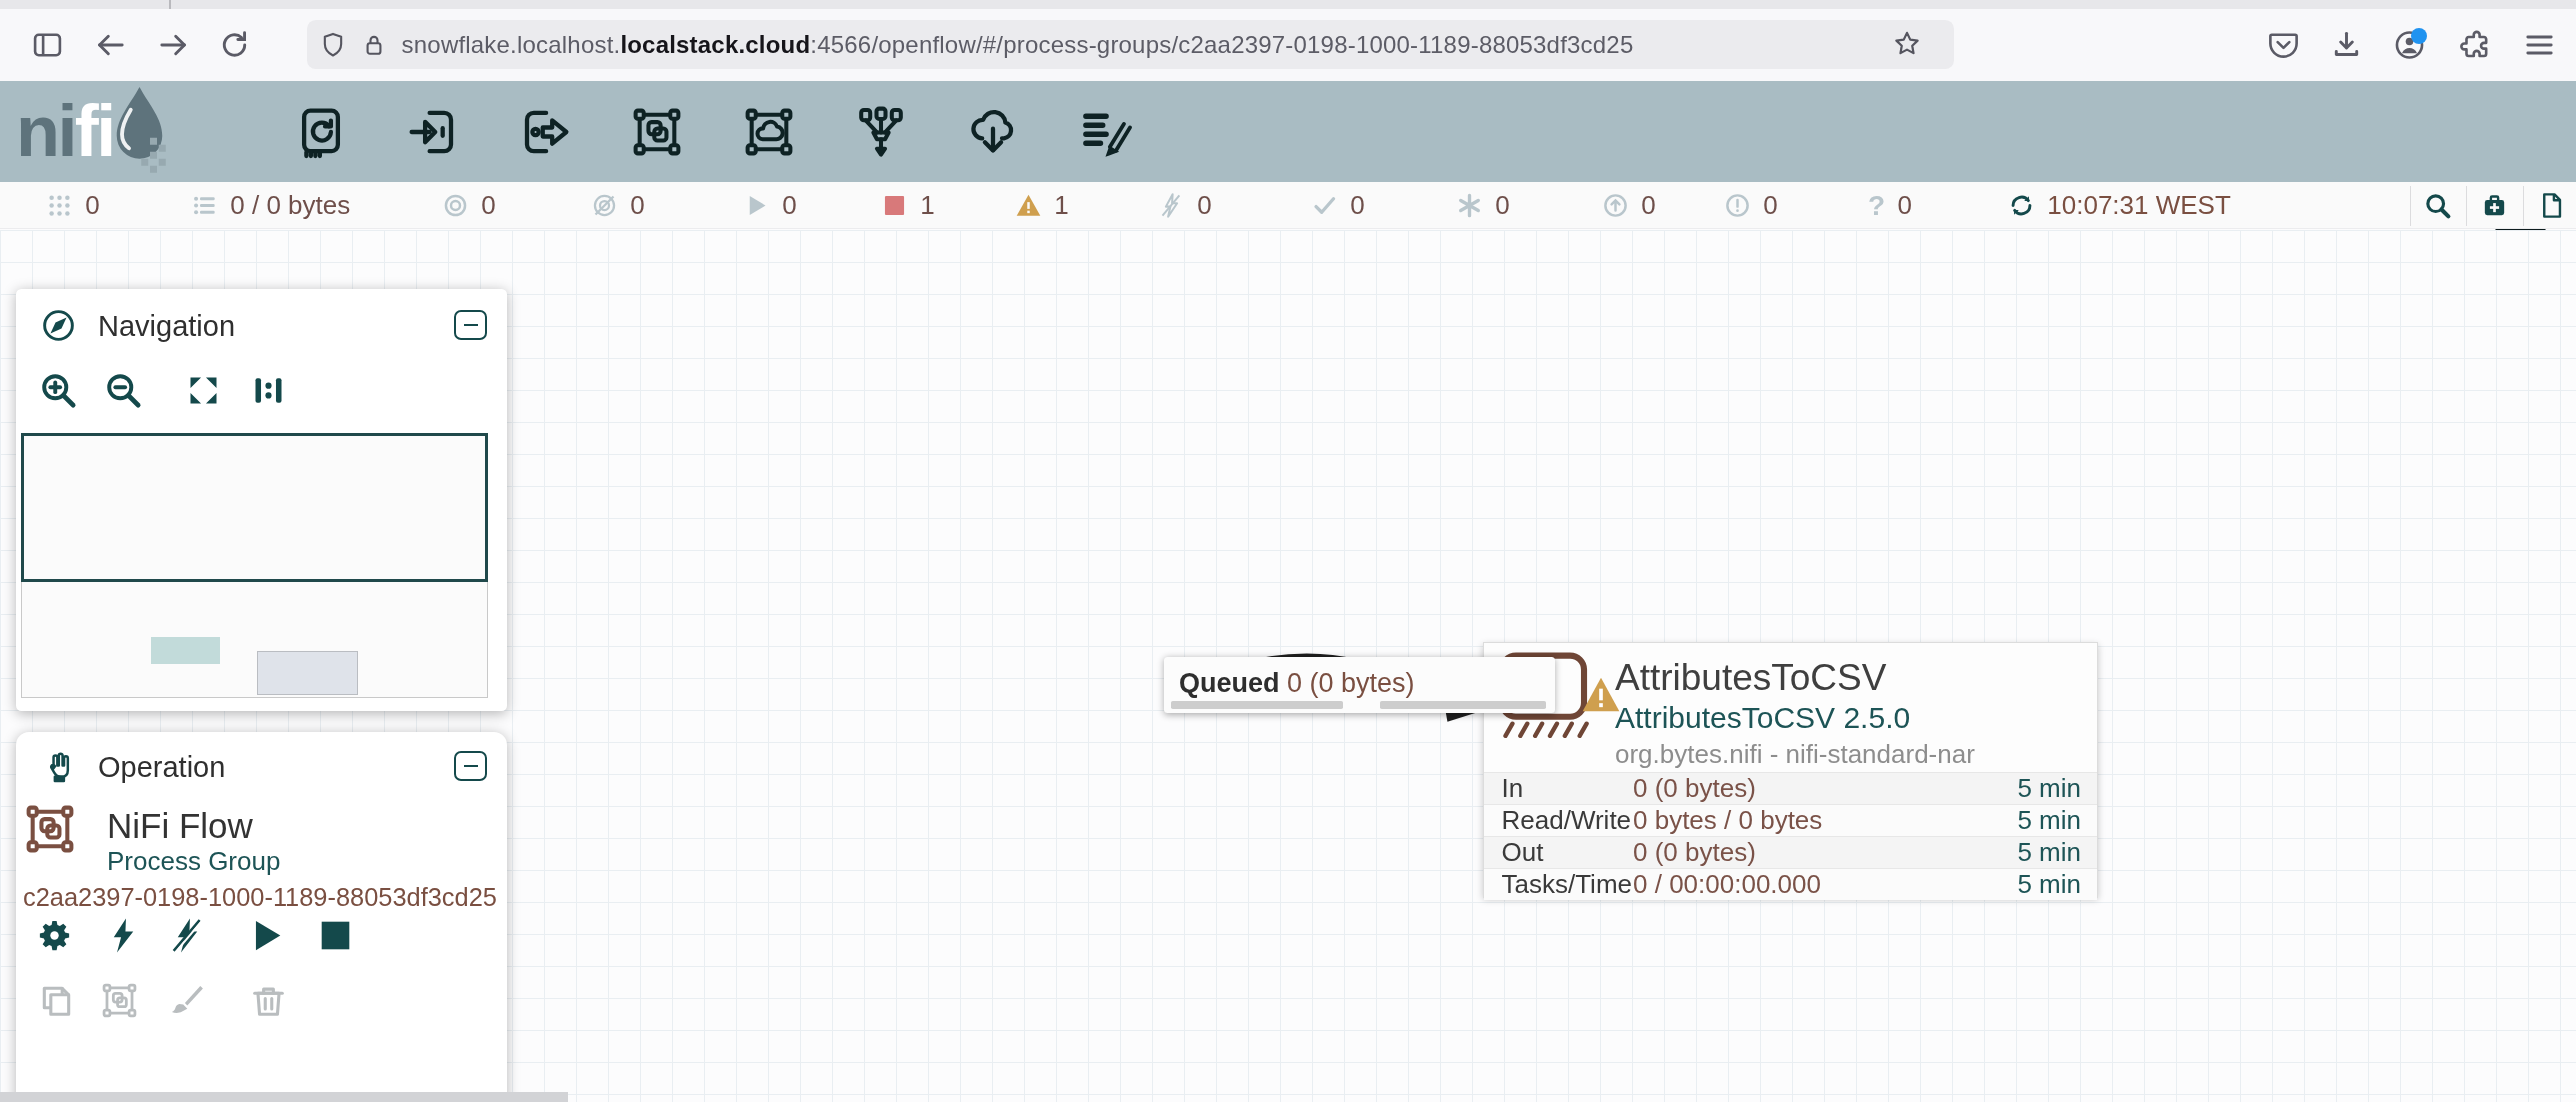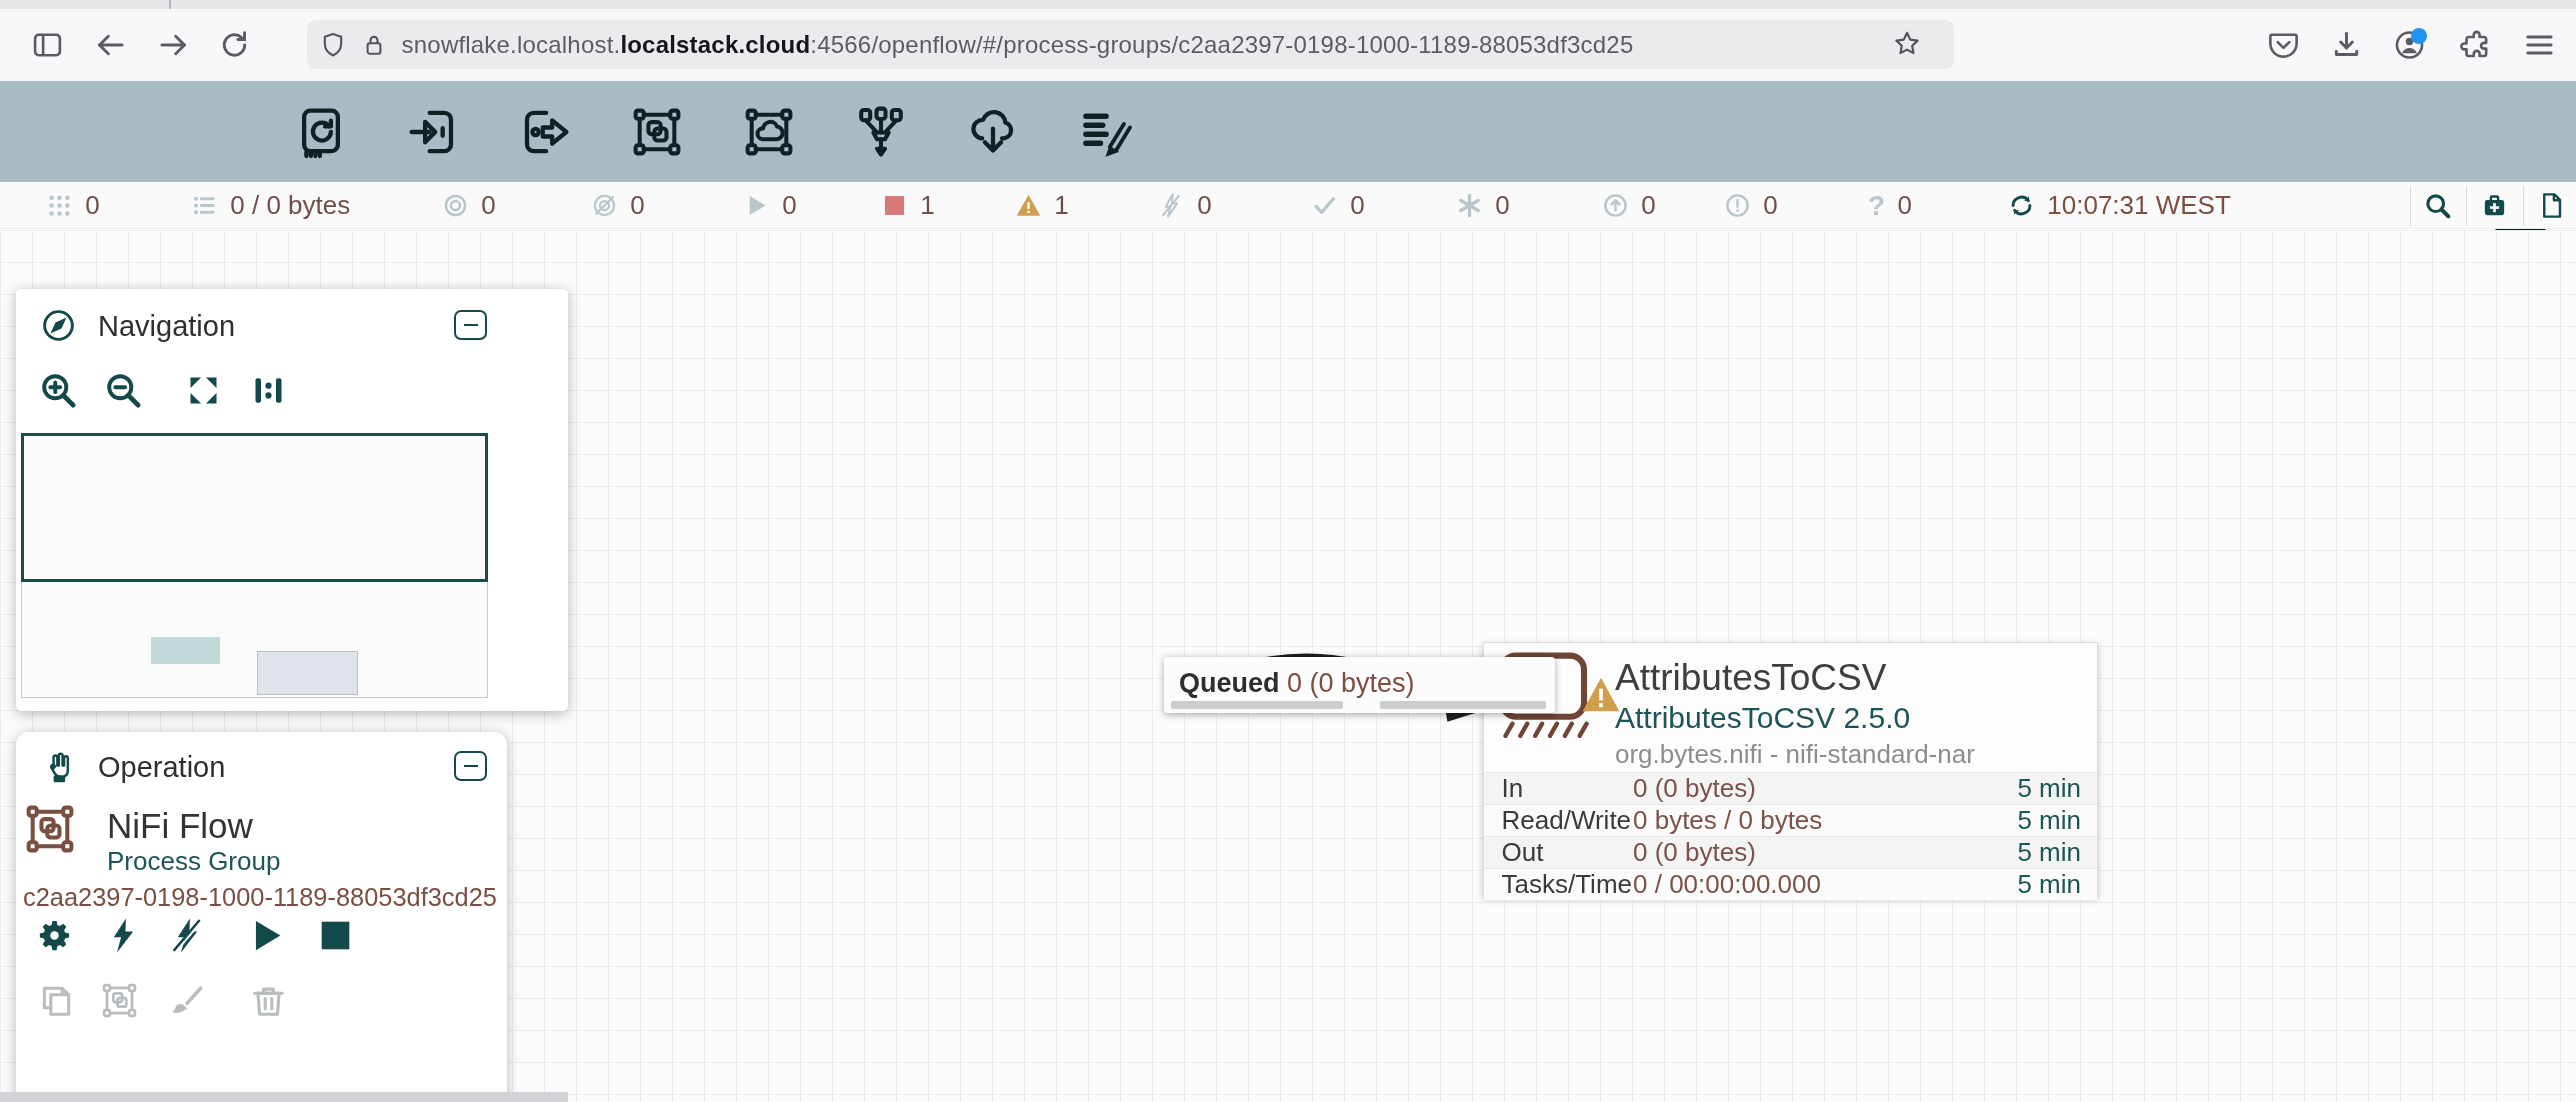--- a/index.html
+++ b/index.html
@@ -47,21 +47,21 @@
   .sb-btn svg { width:29px; height:29px; }
 
   
   #canvas { left:0; top:230px; width:2576px; height:873px; background:#fcfcfd;
     background-image:linear-gradient(#e9eef2 0.9px,transparent 0.9px),linear-gradient(90deg,#e9eef2 0.9px,transparent 0.9px);
     background-size:32px 32px; }
   #connection-svg { left:0; top:0; width:2576px; height:1102px; pointer-events:none; z-index:2; }
 
   
   .panel { position:absolute; background:#ffffff; border-radius:5.3px; box-shadow:0 2.6px 12.3px rgba(0,0,0,.28); z-index:6; }
-  #nav-panel { left:16px; top:289px; width:552px; height:422px; }
+  #nav-panel { left:16px; top:289px; width:491px; height:422px; }
   #op-panel  { left:16px; top:732px; width:491px; height:378px;border-radius:13px; }
   .panel-title { position:absolute; font-size:29px; color:#2f2f2f; }
   .p-ico { position:absolute; display:inline-flex; color:#14494b; }
   .collapse-btn { position:absolute; width:33px; height:30px; border:2.6px solid #14494b; border-radius:7px; display:flex; align-items:center; justify-content:center; cursor:pointer; }
   .collapse-btn::after { content:""; width:14px; height:2.6px; background:#14494b; }
   .tool-btn { position:absolute; display:inline-flex; color:#14494b; cursor:pointer; }
   .tool-btn svg { width:39px; height:39px; }
   .tool-btn.disabled { color:#b9bdbf; }
 
   
@@ -187,20 +187,36 @@
         </svg>
       </span>
     <span class="b-ico" style="left:2522px">
       <svg viewBox="0 0 24 24" fill="none" stroke="currentColor" stroke-width="2" stroke-linecap="round">
           <path d="M4 6.5h16M4 12h16M4 17.5h16"></path>
         </svg>
       </span>
   </div>
 
   <div class="abs" id="nifi-header">
+    <div id="logo">
+      <span class="word"><span class="p1">ni</span><span class="p2">fi</span></span>
+      <span id="droplet">
+        <svg width="63" height="88" viewBox="0 0 36 50">
+            <path d="M18 1C12 12 5 19 5 29a13 13 0 0 0 26 0C31 19 24 12 18 1z" fill="#5e737c"></path>
+            <path d="M13 14c-3 5-5 9-5 14a10 10 0 0 0 4 8" fill="none" stroke="#ffffff" stroke-width="2.2" stroke-linecap="round" opacity=".9"></path>
+            <g fill="#97a9b0">
+              <rect x="24" y="30" width="4" height="4"></rect>
+              <rect x="29" y="34" width="4" height="4"></rect>
+              <rect x="24" y="38" width="4" height="4"></rect>
+              <rect x="29" y="42" width="4" height="4"></rect>
+              <rect x="24" y="46" width="4" height="4"></rect>
+              <rect x="19" y="42" width="4" height="4"></rect>
+            </g>
+          </svg></span>
+    </div>
 
     <div id="comp-toolbar">
       <span class="comp-ico">
         <svg viewBox="0 0 24 24" fill="none" stroke="currentColor" stroke-width="1.9" stroke-linecap="round" stroke-linejoin="round">
             <rect x="4.5" y="2.5" width="15" height="18" rx="2.8"></rect>
             <path d="M15.6 9.4a4 4 0 1 0 .8 2.6"></path>
             <path d="M16.4 6.9v2.6h-2.6"></path>
             <path d="M5.5 21v1.7M7.5 21v1.7M9.5 21v1.7M11.5 21v1.7"></path>
           </svg>
         </span>

